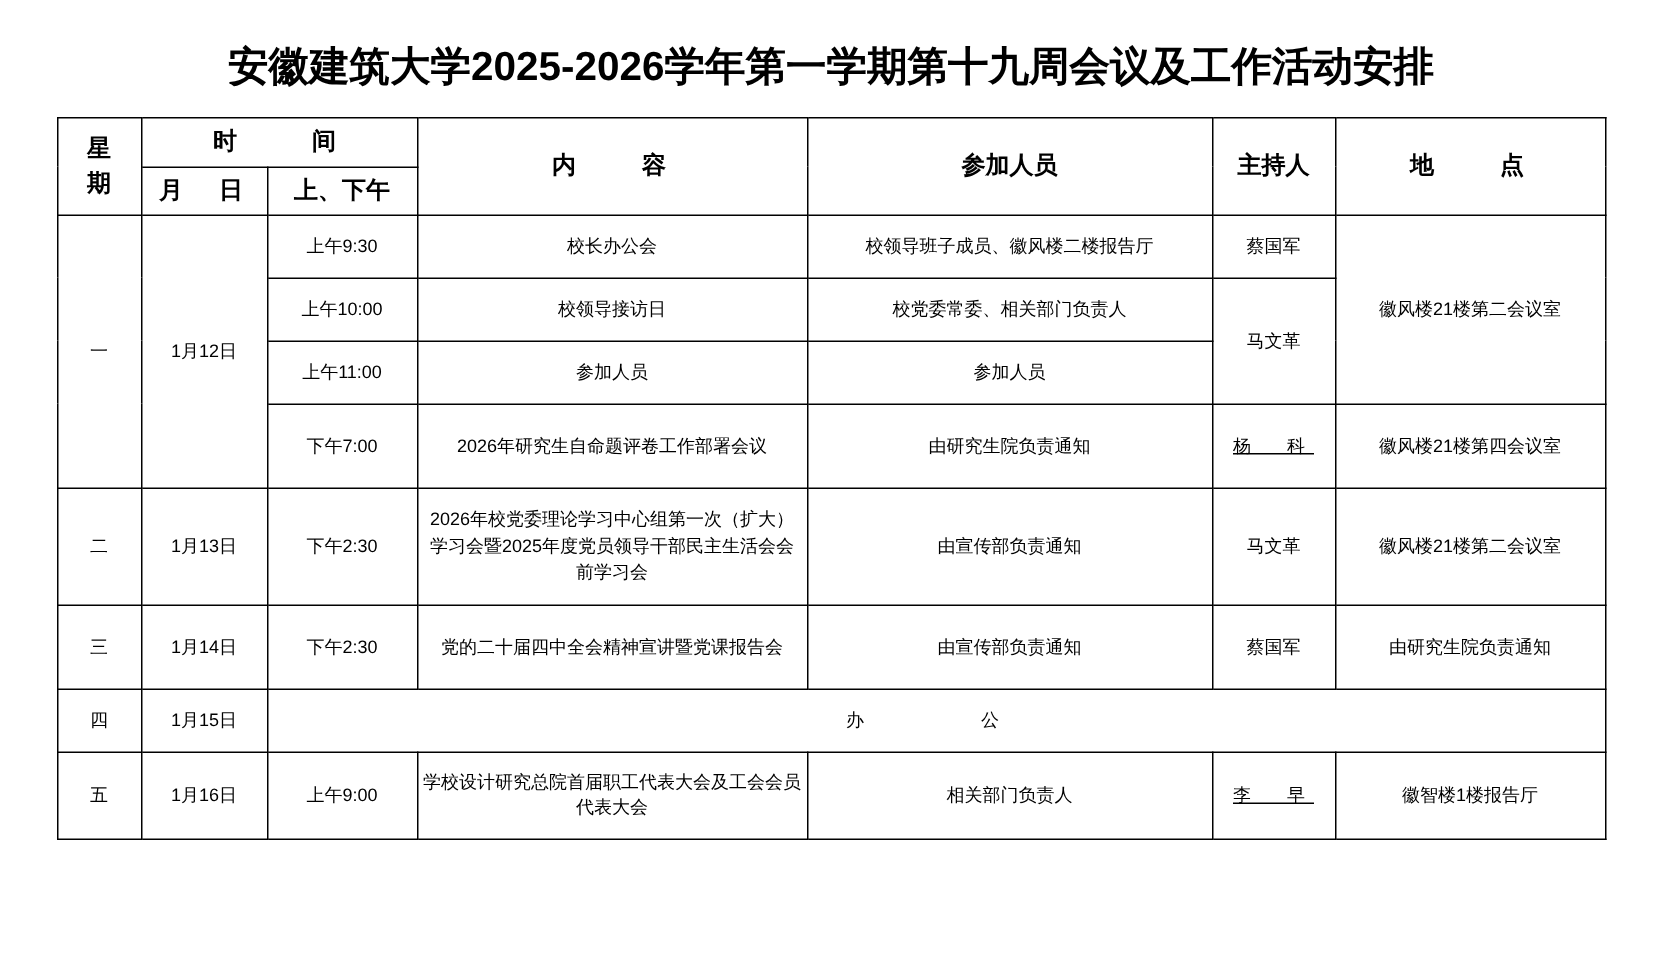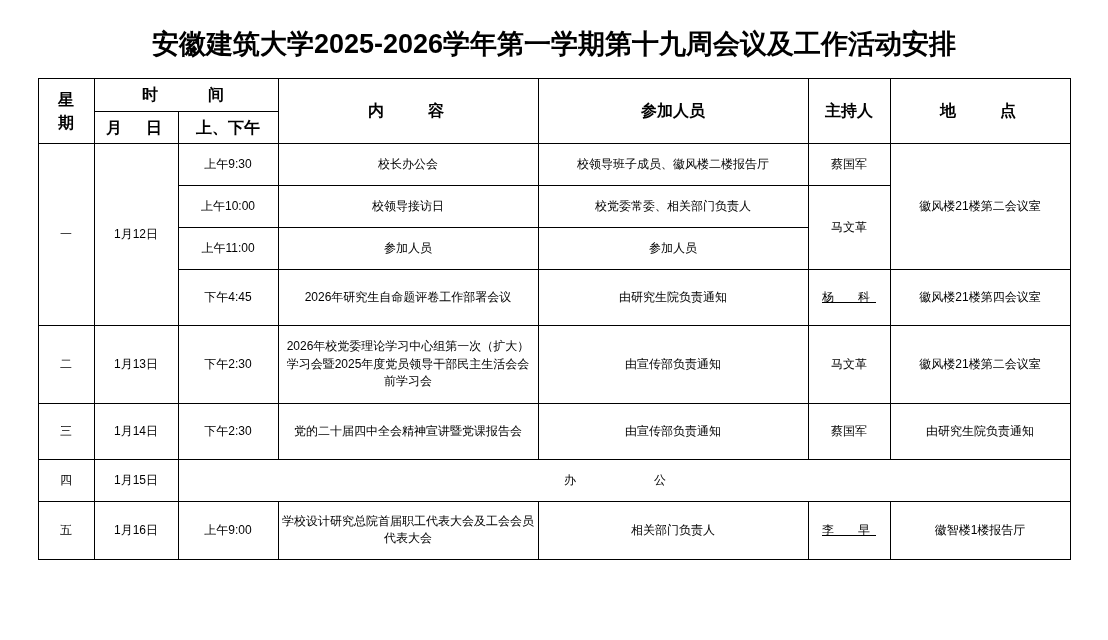--- a/index.html
+++ b/index.html
@@ -129,21 +129,21 @@
         <td>校领导接访日</td>
         <td>校党委常委、相关部门负责人</td>
         <td rowspan="2">马文革</td>
       </tr>
       <tr style="height:42px;">
         <td>上午11:00</td>
         <td>参加人员</td>
         <td>参加人员</td>
       </tr>
       <tr style="height:56px;">
-        <td>下午4:45</td>
+        <td>下午7:00</td>
         <td class="cell-multiline">2026年研究生自命题评卷工作部署会议</td>
         <td>由研究生院负责通知</td>
         <td class="host-spaced">杨　科</td>
         <td>徽风楼21楼第四会议室</td>
       </tr>
 
       <tr style="height:78px;">
         <td>二</td>
         <td>1月13日</td>
         <td>下午2:30</td>

